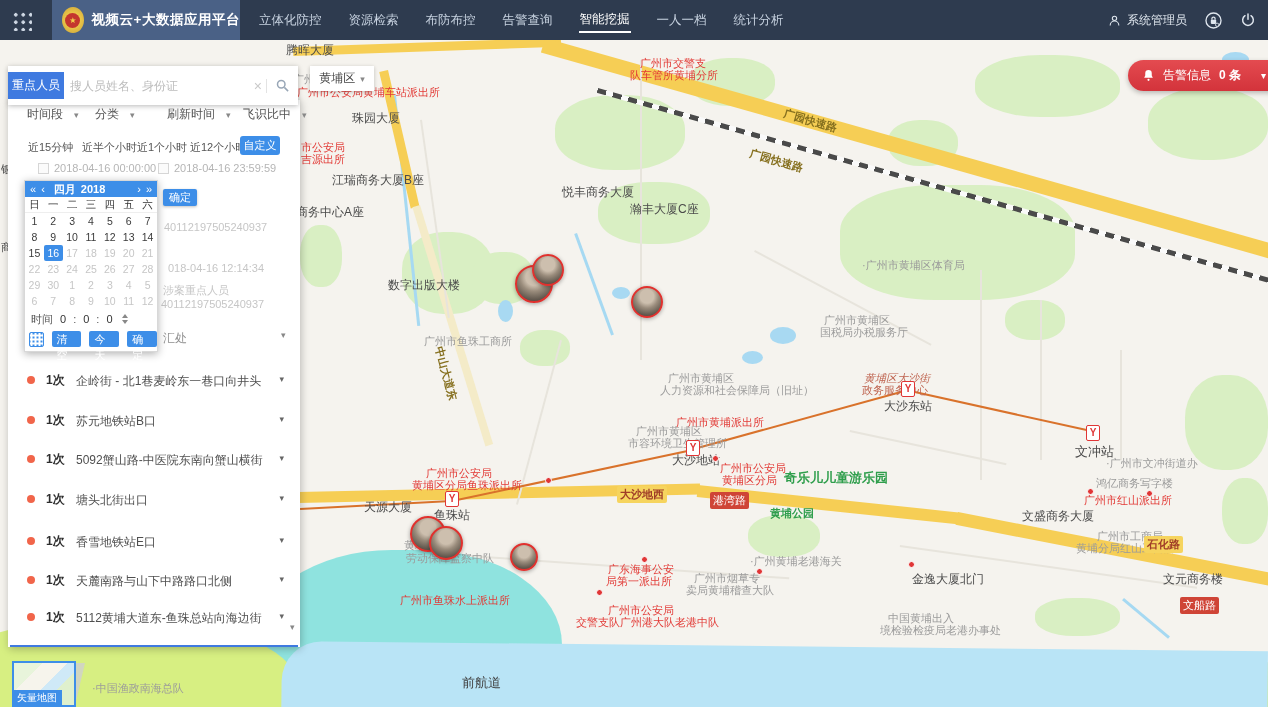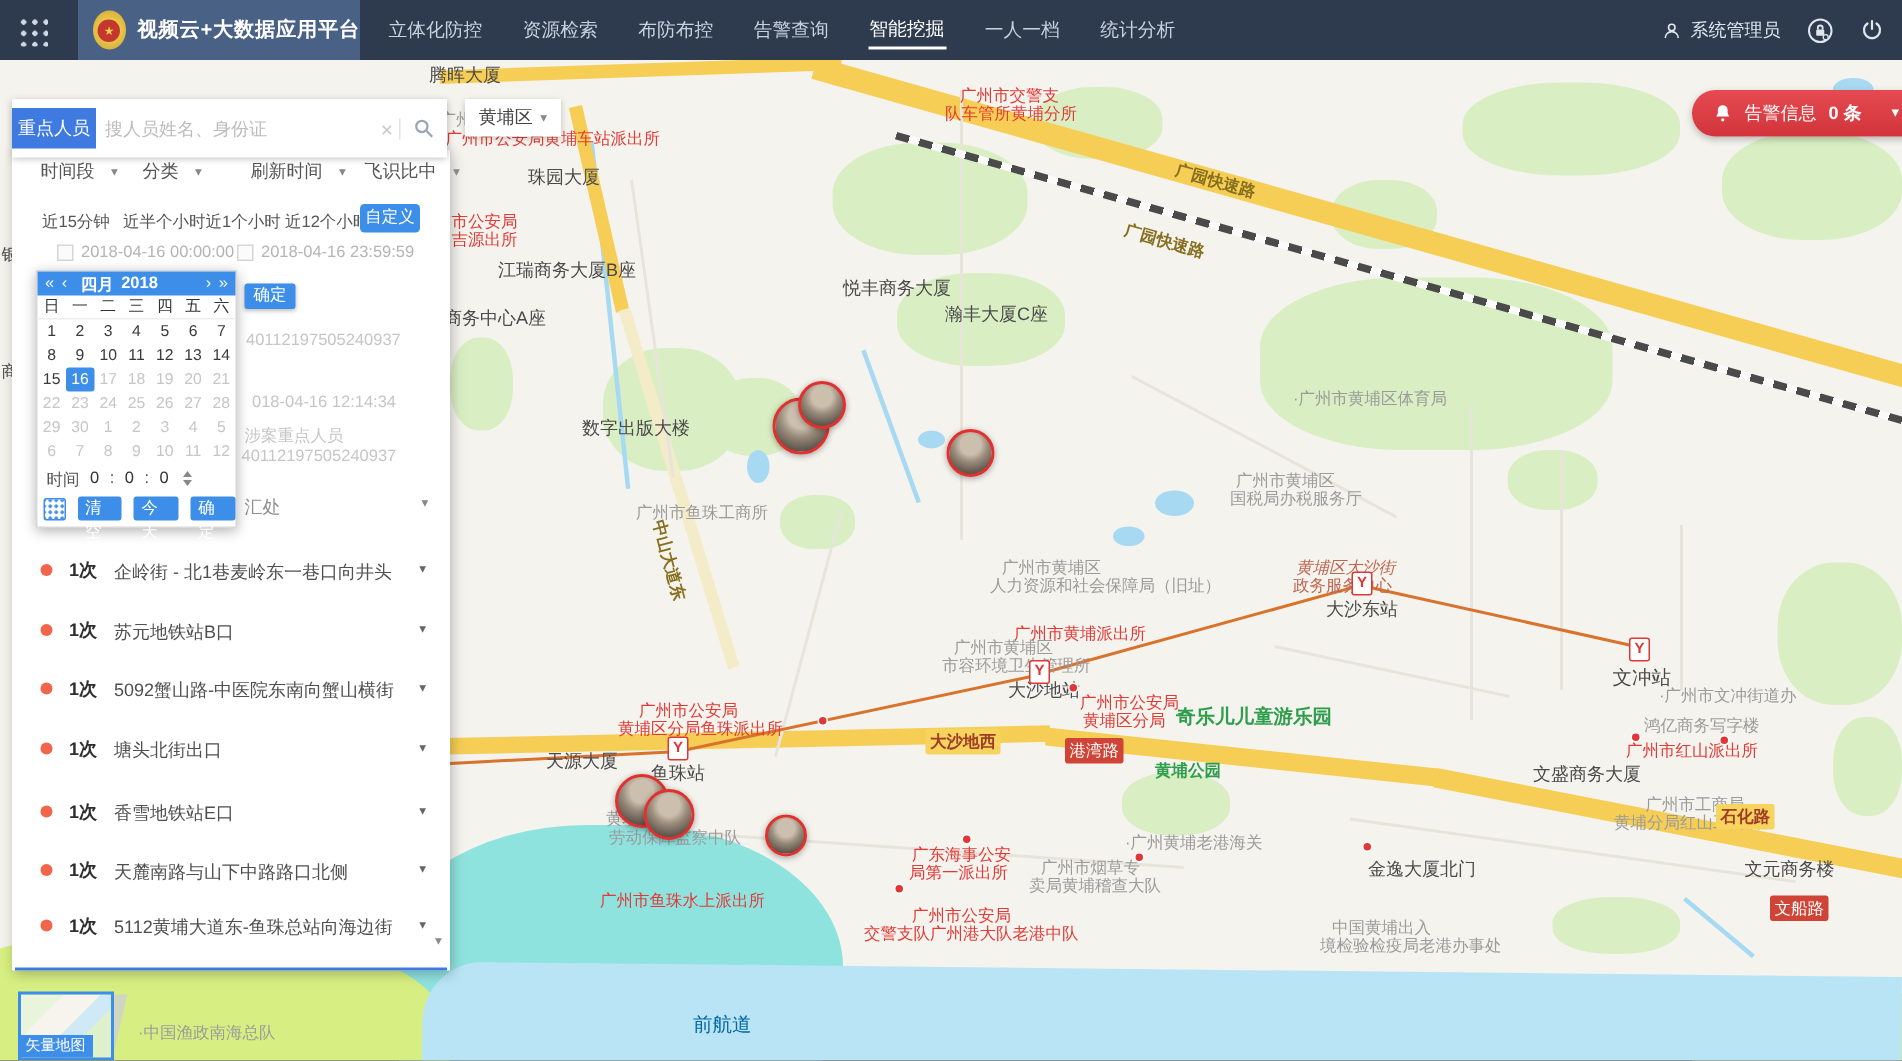--- a/index.html
+++ b/index.html
@@ -103,21 +103,21 @@
   .mt{position:absolute;height:2px;background:#d9722b;z-index:2;transform-origin:0 0}
   .st{position:absolute;height:3px;background:#a6d9f2;z-index:1;transform-origin:0 0}
   .gl{position:absolute;background:#e7e4dc;z-index:1;transform-origin:0 0}
   
   .ml{position:absolute;font-size:11px;white-space:nowrap;z-index:3}
   .ml.grey{color:#9b9b9b}
   .ml.dark{color:#4a4a4a}
   .ml.red{color:#e23a36}
   .ml.brown{color:#bf6450}
   .ml.green{color:#2f9e4c;font-weight:bold}
-  .ml.blue{color:#0369a1}
+  .ml.blue{color:#404040}
   .ml.road{color:#86701f;font-weight:bold}
   .badge{position:absolute;font-size:11px;padding:1px 3px;border-radius:2px;z-index:3;white-space:nowrap}
   .badge.y{background:#f6d45e;color:#a03d28;font-weight:bold}
   .badge.r{background:#cf4436;color:#fff}
   .metro{position:absolute;width:12px;height:14px;background:#fff;border:1.5px solid var(--markerred);border-radius:2px;
     color:var(--markerred);font-size:10px;font-weight:bold;text-align:center;line-height:14px;z-index:3}
   .pdot{position:absolute;width:5px;height:5px;border-radius:50%;background:var(--markerred);border:1px solid #fff;z-index:3}
   .avatar{position:absolute;border-radius:50%;border:2px solid #e0312e;z-index:4;box-shadow:0 1px 4px rgba(0,0,0,.35);
     background:radial-gradient(circle at 50% 30%,#cdbfae 0 28%,#9a8c7c 48%,#5f564c 78%,#4a443c 100%)}
 </style>

